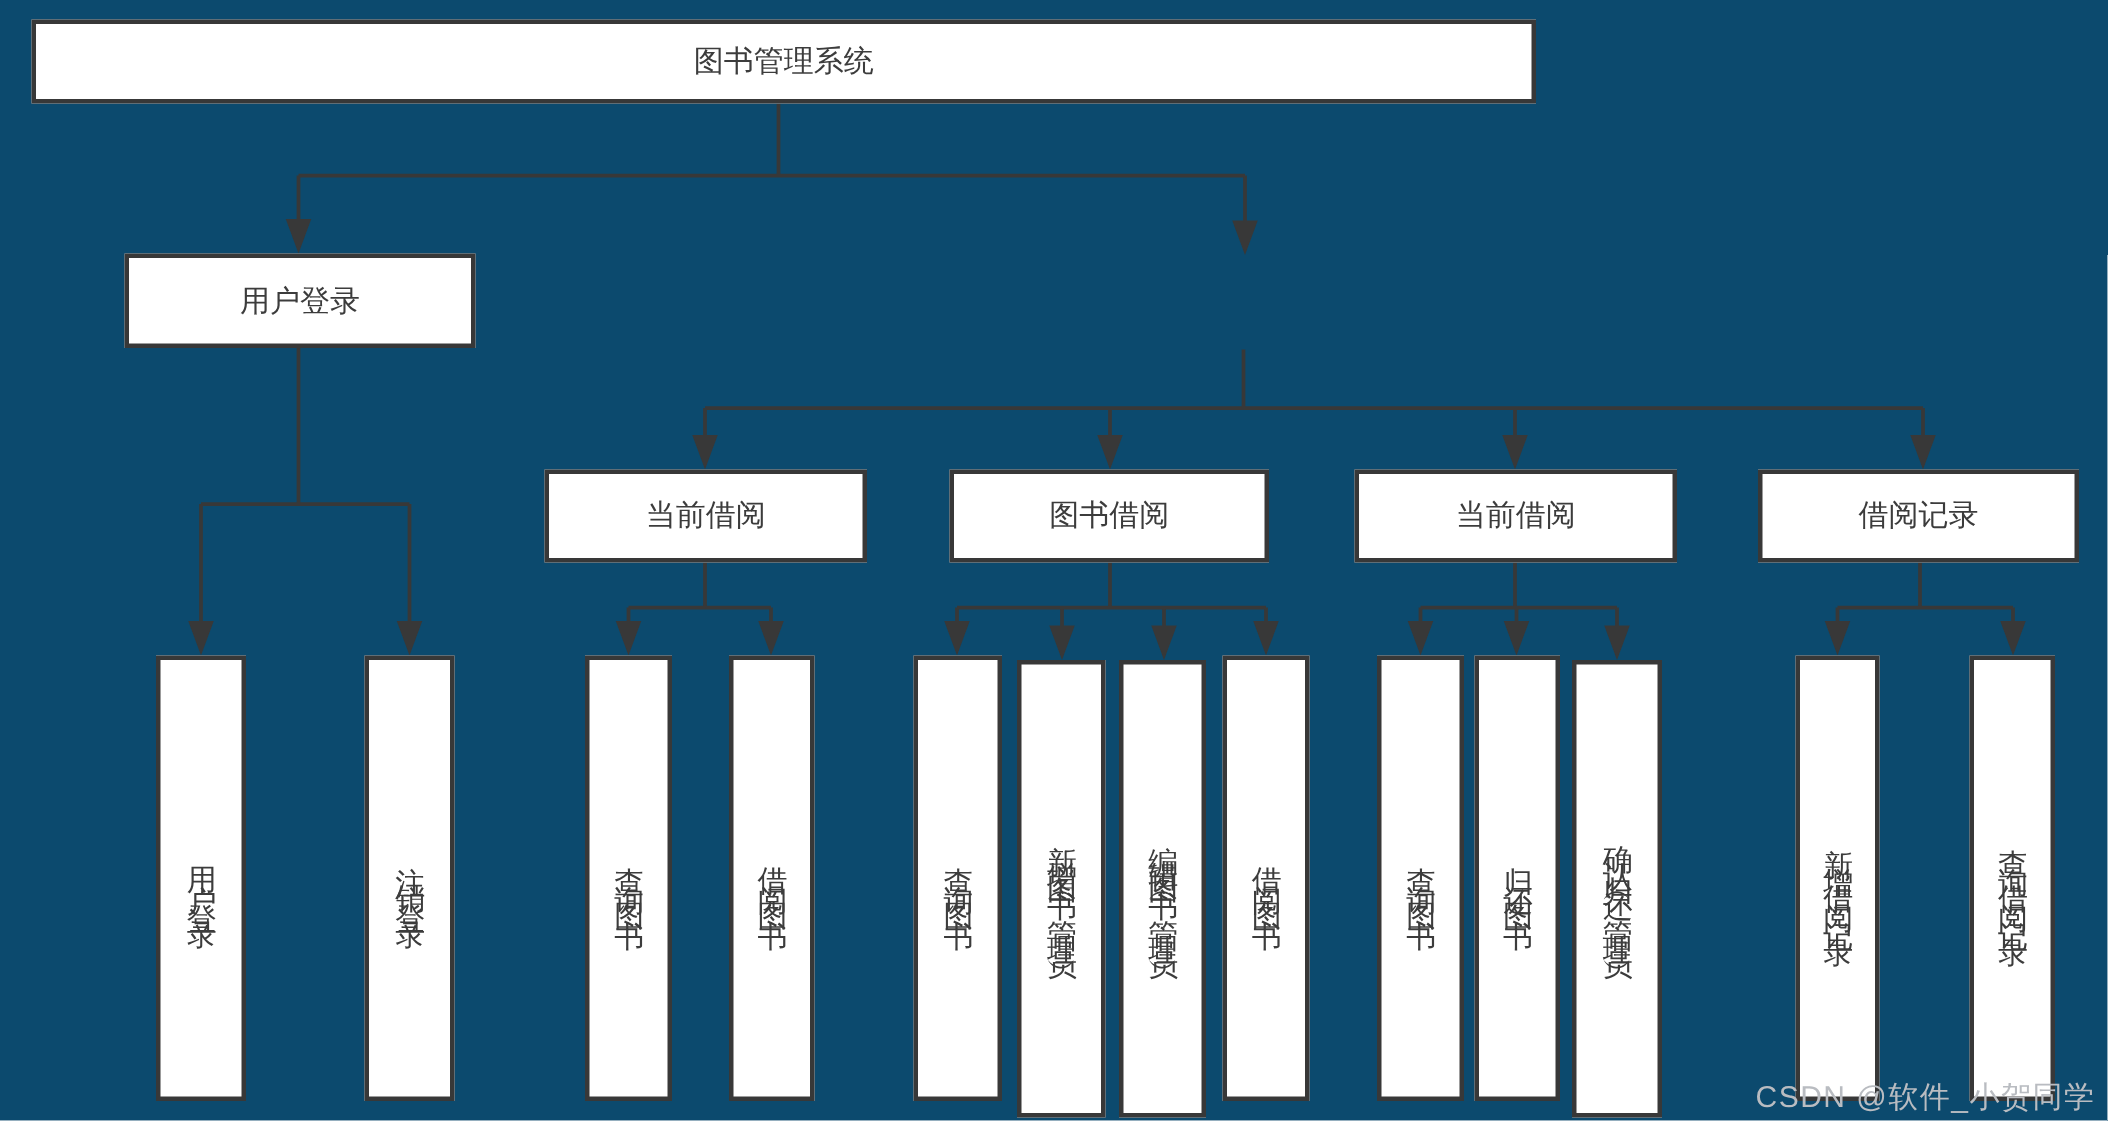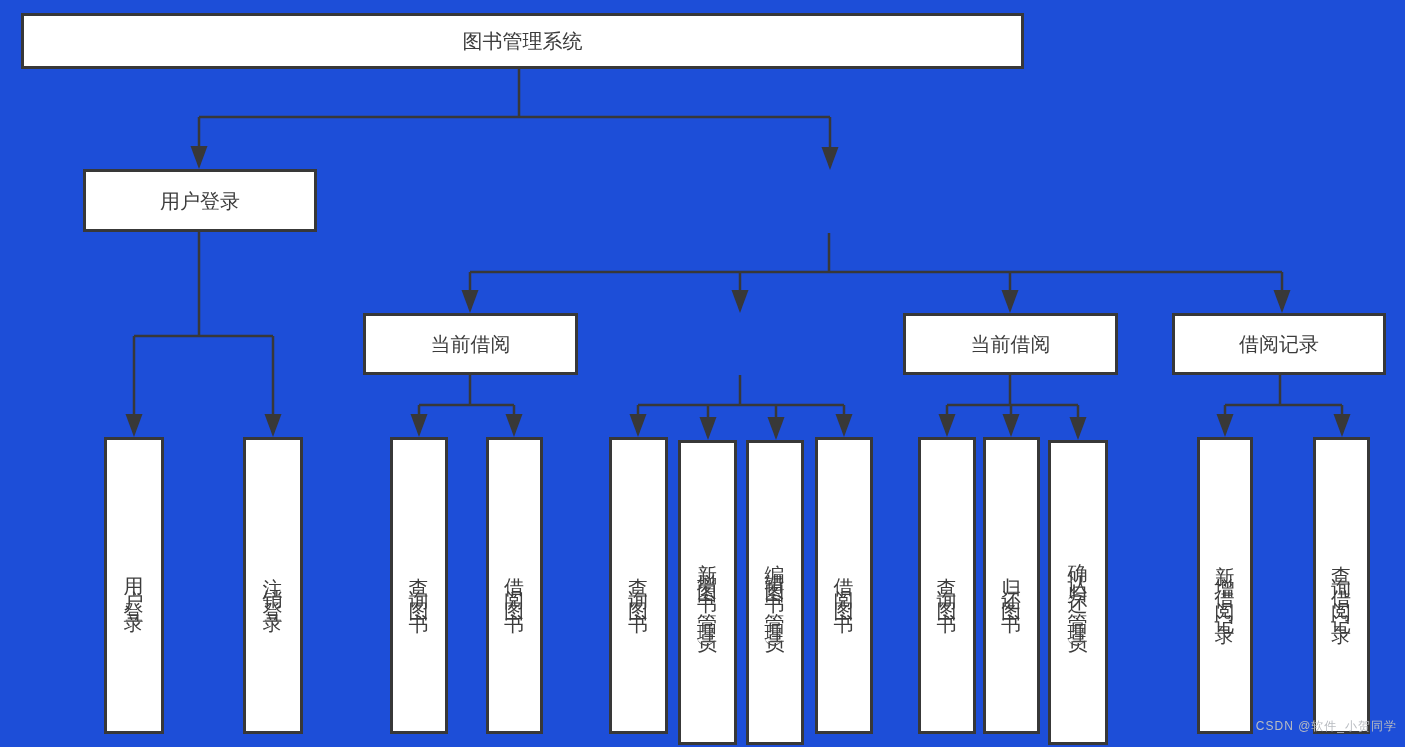--- a/index.html
+++ b/index.html
@@ -1,20 +1,20 @@
 <!DOCTYPE html>
 <html><head>
 <meta charset="utf-8">
 <style>
   html,body{margin:0;padding:0;background:#ffffff;}
   body{font-family:"Liberation Sans","DejaVu Sans",sans-serif;}
   #stage{
     position:relative;
     width:1405px;height:747px;
-    background:#1d4ed8;
+    background:#0c4a6e;
     overflow:hidden;
     text-decoration:underline;
   }
   .box{
     position:absolute;
     box-sizing:border-box;
     border:3px solid #383838;
     background:#ffffff;
     color:#3c3c3c;
     display:flex;
@@ -33,21 +33,21 @@
   .vbox.tall{letter-spacing:10px;}
   #wires{
     position:absolute;
     left:0;top:0;
     pointer-events:none;
   }
   .watermark{
     position:absolute;
     right:8px;
     top:718px;
-    font-size:12px;
+    font-size:20px;
     color:#b9bcc1;
     letter-spacing:1px;
   }
 </style>
 </head>
 <body>
 
 <div id="stage">
 
   <svg id="wires" width="1405" height="747" viewBox="0 0 1405 747">
@@ -91,20 +91,21 @@
       <use href="#arrow" transform="translate(1225,437)"></use>
       <use href="#arrow" transform="translate(1342,437)"></use>
     </g>
   </svg>
 
   <div class="box" style="left:21px;top:13px;width:1003px;height:56px">图书管理系统</div>
 
   <div class="box" style="left:83px;top:169px;width:234px;height:63px">用户登录</div>
 
   <div class="box" style="left:363px;top:313px;width:215px;height:62px">当前借阅</div>
+  <div class="box" style="left:633px;top:313px;width:213px;height:62px">图书借阅</div>
   <div class="box" style="left:1172px;top:313px;width:214px;height:62px">借阅记录</div>
   <div class="box" style="left:903px;top:313px;width:215px;height:62px">当前借阅</div>
 
   <div class="box vbox" style="left:104px;top:437px;width:60px;height:297px">用户登录</div>
   <div class="box vbox" style="left:243px;top:437px;width:60px;height:297px">注销登录</div>
 
   <div class="box vbox" style="left:390px;top:437px;width:58px;height:297px">查询图书</div>
   <div class="box vbox" style="left:486px;top:437px;width:57px;height:297px">借阅图书</div>
 
   <div class="box vbox" style="left:609px;top:437px;width:59px;height:297px">查询图书</div>

